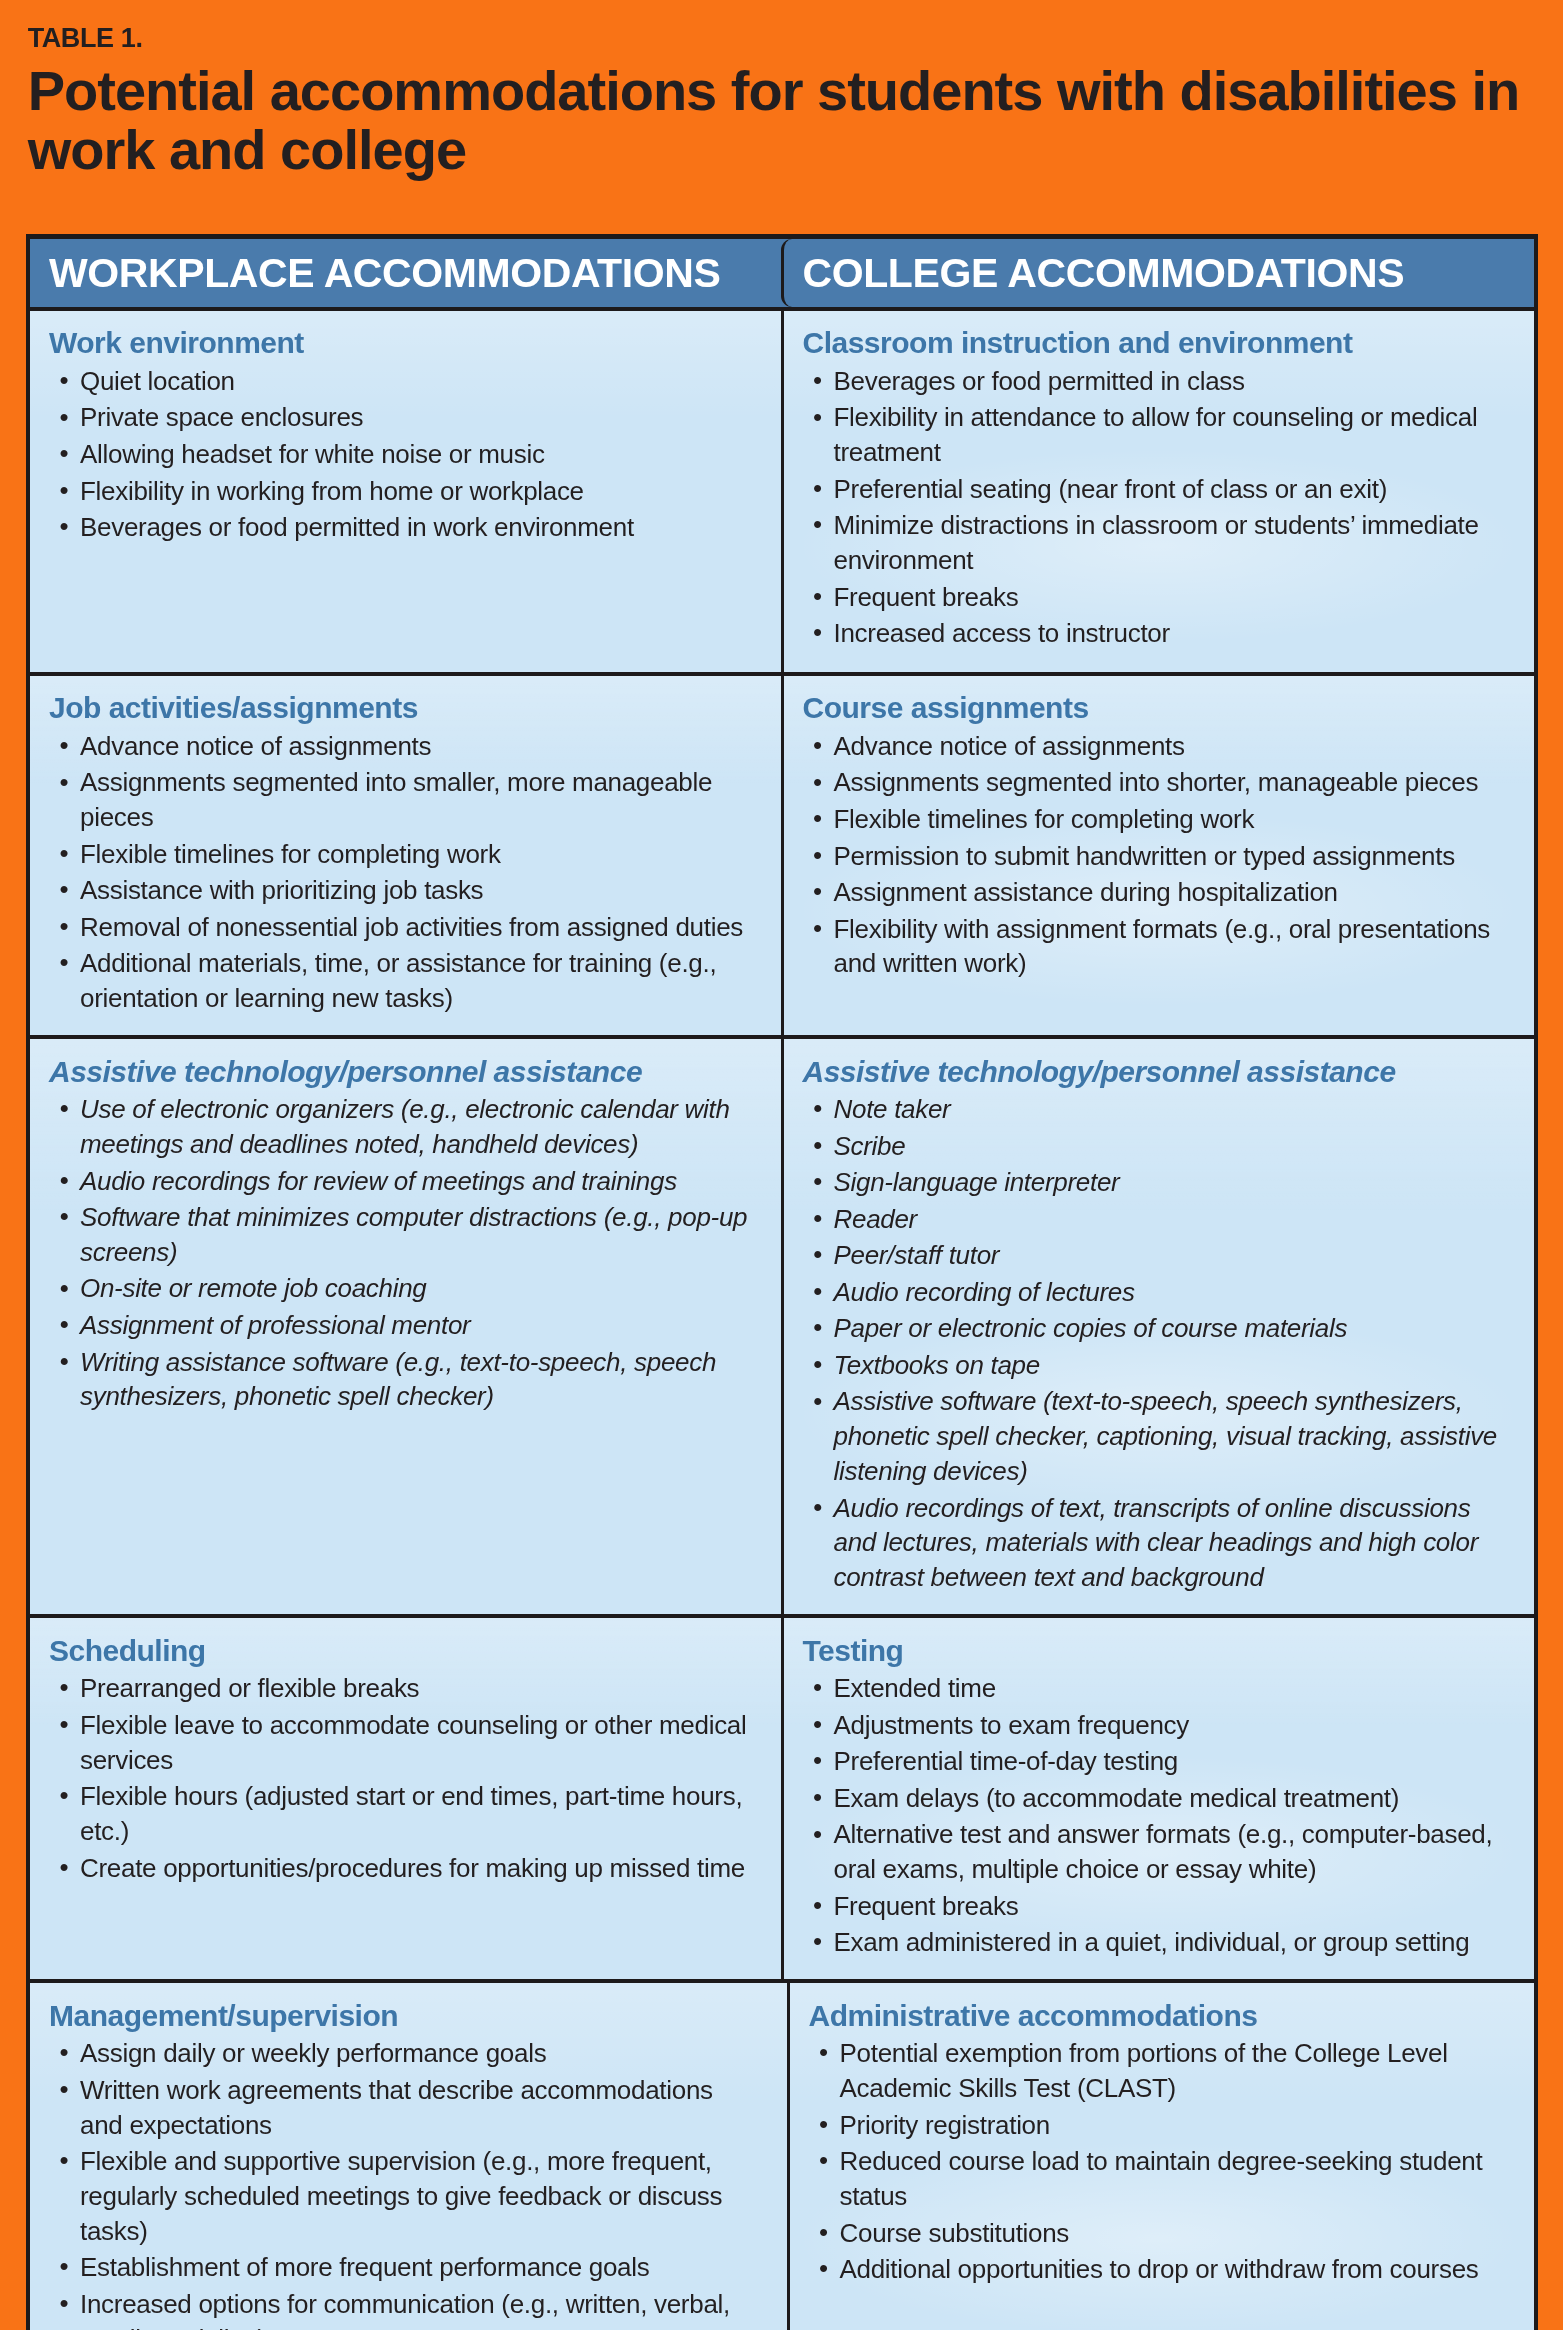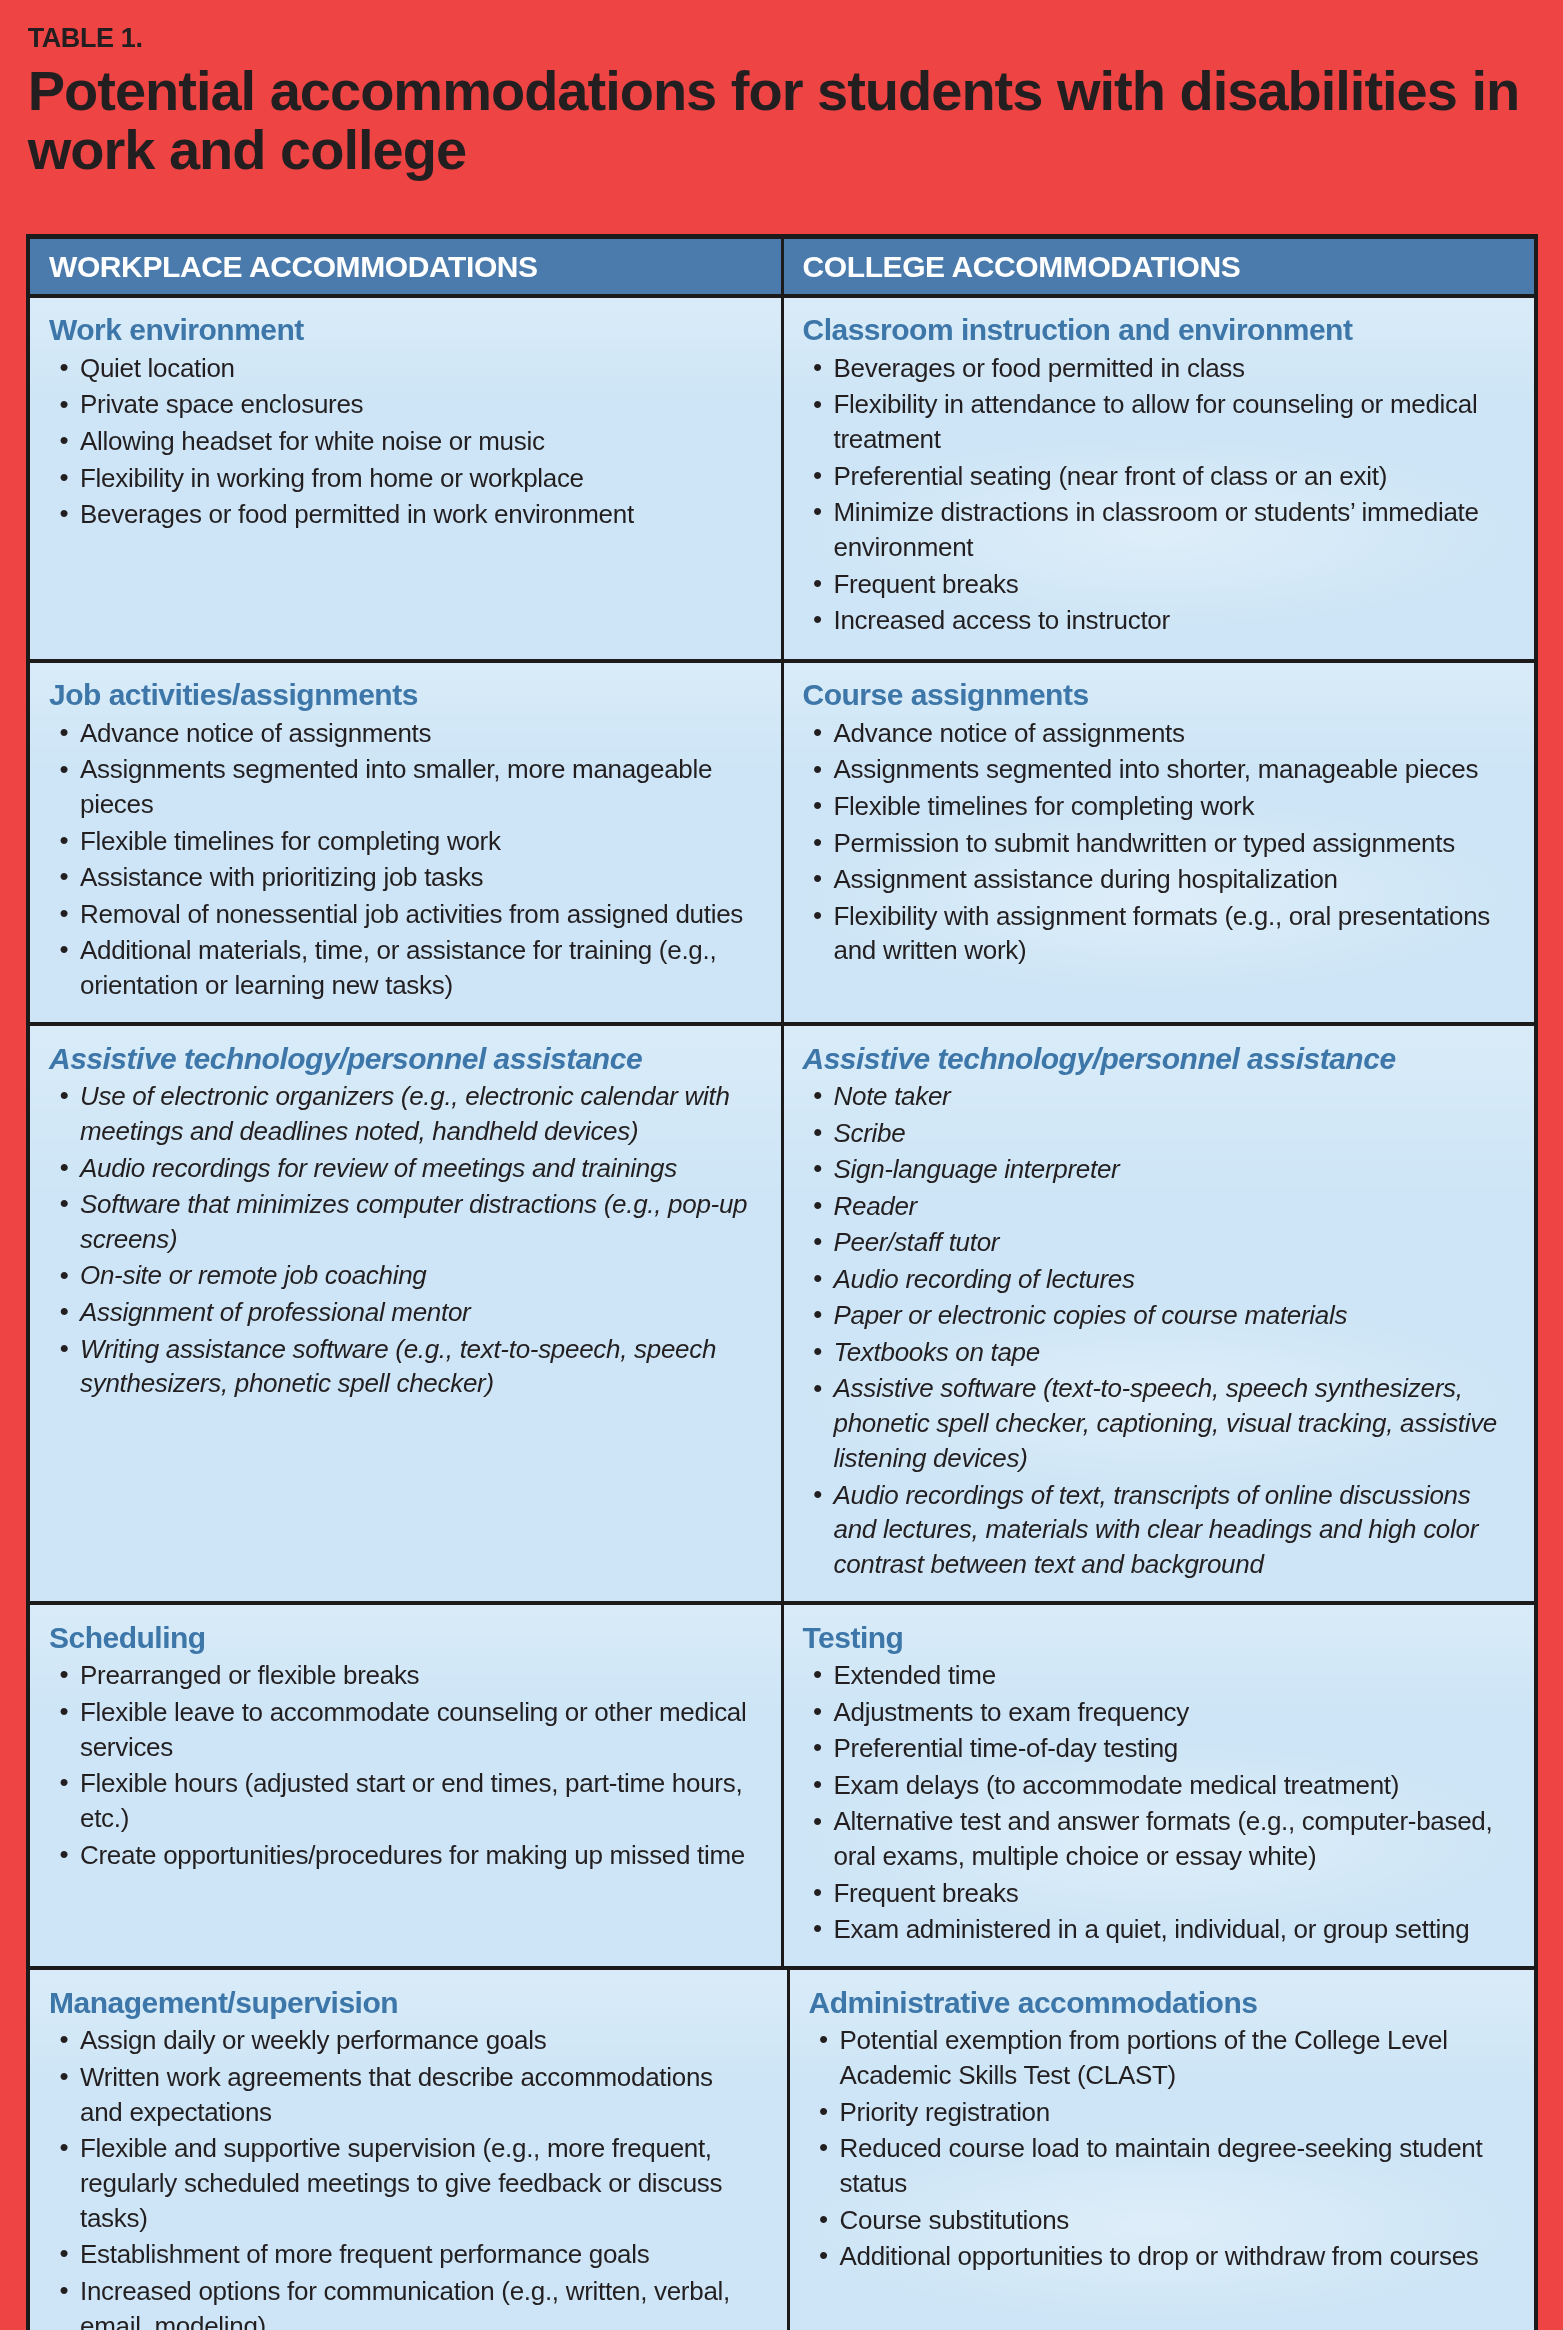--- a/index.html
+++ b/index.html
@@ -1,19 +1,19 @@
 <!DOCTYPE html>
 <html style="font-size:14px"><head>
 <meta charset="utf-8">
 <style>
   html,body { margin:0; padding:0; background:#ffffff; }
   .page {
     width: 1564px;
     height: 2330px;
-    background: #ef4444;
+    background: #f97316;
     font-family: "Liberation Sans", sans-serif;
     color: #231f20;
     box-sizing: border-box;
     padding: 22.6px 26px 0 26px;
     position: relative;
   }
   .table-label {
     font-size: 27px;
     font-weight: bold;
     letter-spacing: -0.4px;
@@ -31,24 +31,25 @@
     border: 4.3px solid #1d1a1b;
     border-top-width: 5.2px;
     border-bottom-width: 5.2px;
     box-sizing: border-box;
   }
   .thead { display: flex; background: #4a7bac; border-bottom: 4.3px solid #1d1a1b; }
   .th {
     flex: 1 1 0;
     color: #ffffff;
     font-weight: bold;
-    font-size: 30px;
+    font-size: 41px;
     letter-spacing: -0.4px;
     padding: 11.3px 15.6px 9.6px 19px;
     box-sizing: border-box;
+    border-radius: 11px;
   }
   .th + .th { border-left: 3.5px solid #1d1a1b; }
   .trow {
     display: flex;
     border-bottom: 4.3px solid #1d1a1b;
     background-color: #cde5f6;
     background-image: linear-gradient(180deg, rgba(255,255,255,0.25) 0%, rgba(255,255,255,0) 30%),
                       radial-gradient(ellipse 521px 139px at 75% 65%, rgba(255,255,255,0.35), rgba(255,255,255,0) 70%);
   }
   .trow:last-child { border-bottom: none; }

